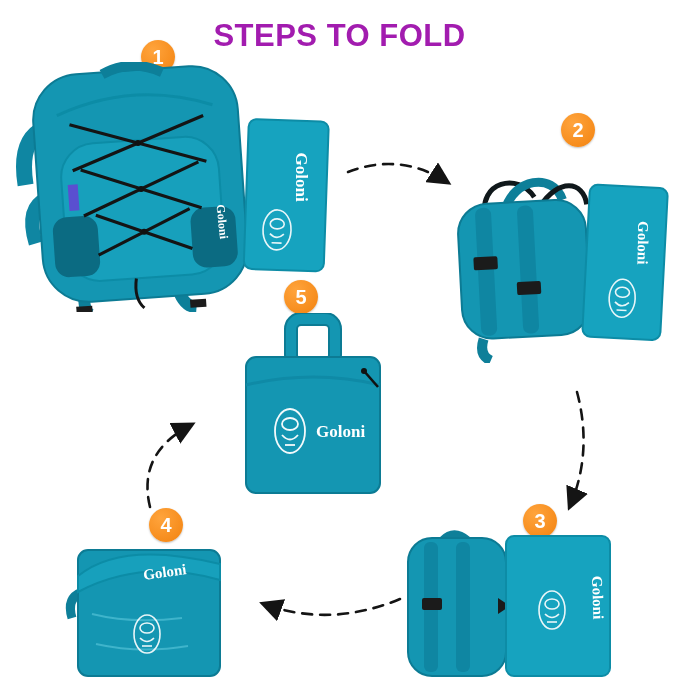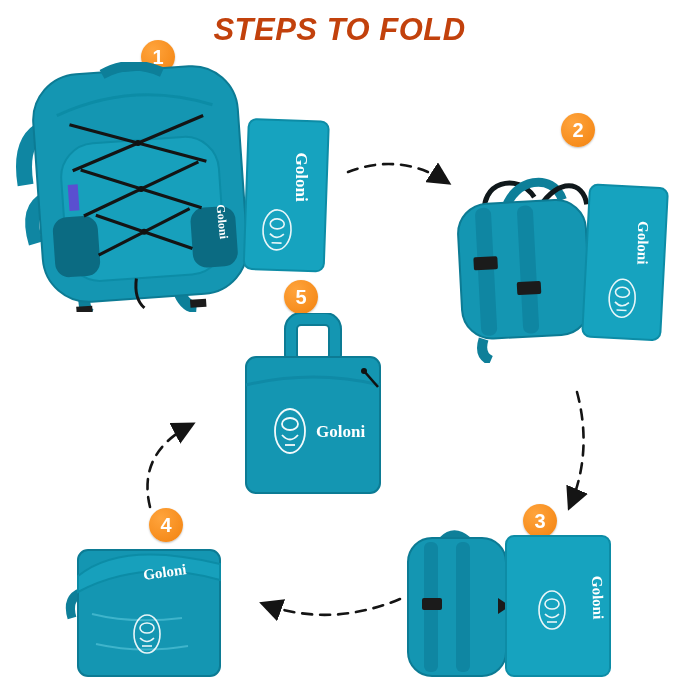--- a/index.html
+++ b/index.html
@@ -1,22 +1,22 @@
 <!DOCTYPE html>
 <html><head>
 <meta charset="utf-8">
 <style>
   html,body{margin:0;padding:0;background:#fff;}
   .canvas{
     position:relative;width:679px;height:681px;background:#ffffff;
     font-family:"Liberation Sans",sans-serif;overflow:hidden;
   }
   .title{
-    position:absolute;top:12px;left:0;width:100%;text-align:center;
-    font-size:31px;font-weight:900;letter-spacing:.5px;color:#c2410c;font-style:italic;
+    position:absolute;top:18px;left:0;width:100%;text-align:center;
+    font-size:31px;font-weight:900;letter-spacing:.5px;color:#a21caf;
   }
   .badge{
     position:absolute;width:34px;height:34px;border-radius:50%;
     background:radial-gradient(circle at 35% 30%, #ffa43c, #f2820f);
     display:flex;align-items:center;justify-content:center;
     color:#fff;font-weight:bold;font-size:20px;
     box-shadow:0 1px 2px rgba(0,0,0,.25);
   }
   .illus{position:absolute;}
   .arrows{position:absolute;left:0;top:0;}

